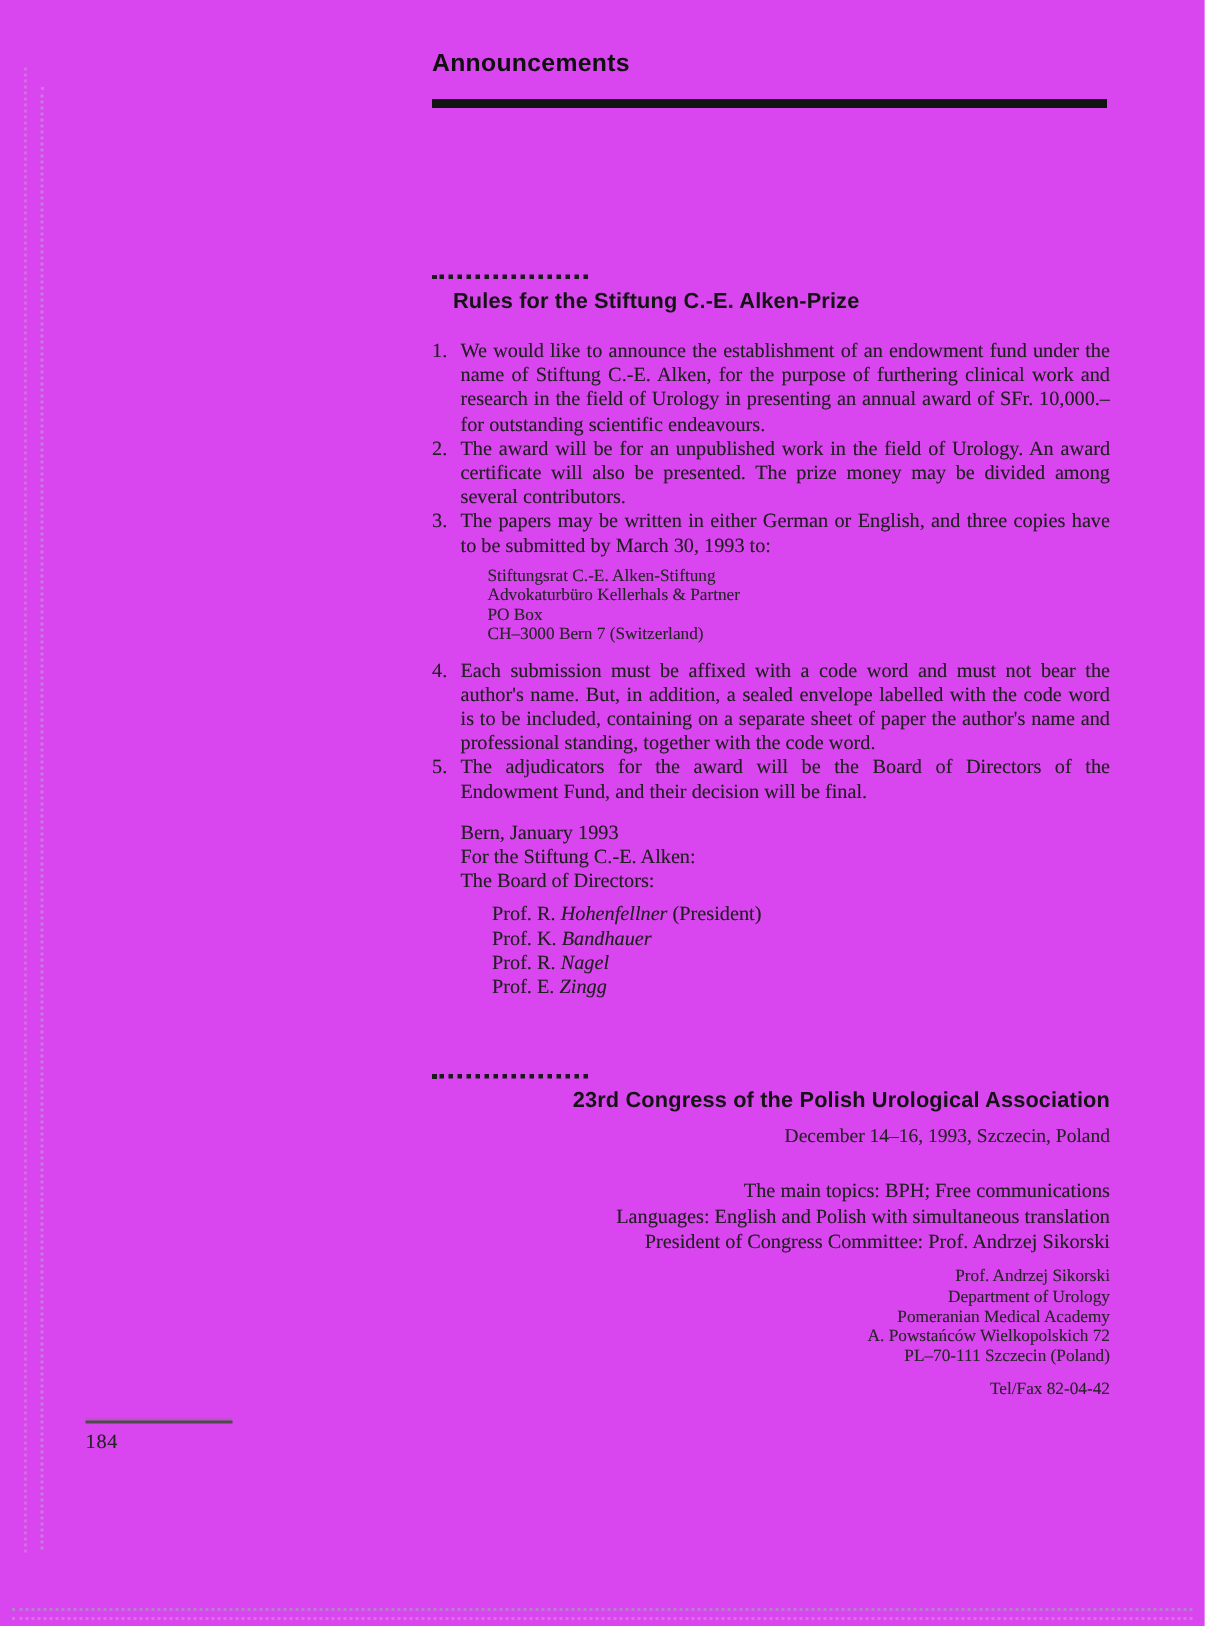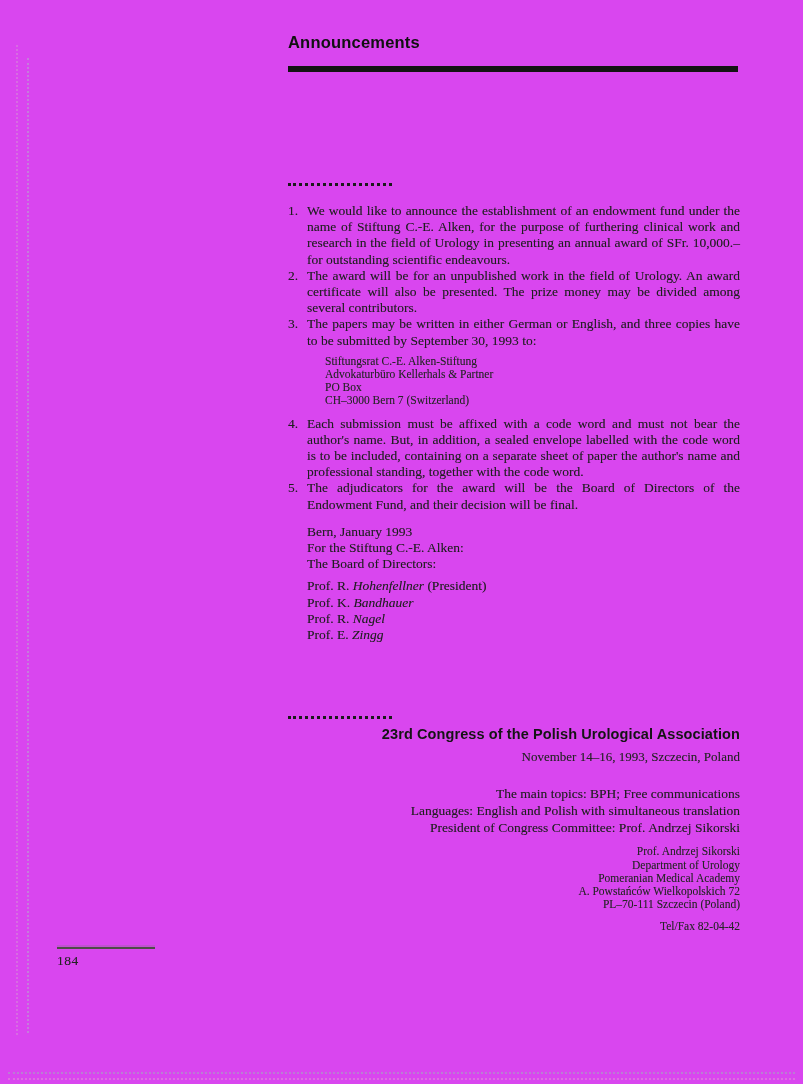--- a/index.html
+++ b/index.html
@@ -46,21 +46,21 @@
   .list-item { display:flex; }
   .item-num { flex:none; width:19px; }
   .item-text { flex:1; text-align:justify; }
 
   .addr-block { margin:6px 0 8px 37px; font-size:11.5px; line-height:13.2px; color:#262626;
                 text-shadow:0 0 .4px rgba(20,20,20,.3); }
 
   .sig-row { display:flex; margin:11px 0 0 19px;flex-direction:column; }
   .sig-left { flex:none; width:233px; }
   .sig-right { flex:1; }
-  .directors { margin-top:6px; }
+  .directors { margin-top:6px;margin-left:21px; }
   .dir-name { font-style:italic; }
 
   .date-line { margin:7px 0 0 19px; font-size:13px; line-height:16px; color:#242424;
                text-shadow:0 0 .4px rgba(20,20,20,.3); }
   .congress-details { margin:21px 0 0 19px; font-size:13.5px; line-height:16.8px; color:#1f1f1f;
                       text-shadow:0 0 .4px rgba(20,20,20,.35); }
   .contact-addr { margin:9px 0 0 19px; font-size:11.5px; line-height:13.2px; color:#262626;
                   text-shadow:0 0 .4px rgba(20,20,20,.3); }
   .telfax { margin:9px 0 0 19px; font-size:11.5px; color:#262626;
             text-shadow:0 0 .4px rgba(20,20,20,.3); }
@@ -79,33 +79,34 @@
   <div class="noise-v1"></div>
   <div class="noise-v2"></div>
   <div class="noise-b1"></div>
   <div class="noise-b2"></div>
 
   <div class="running-head">Announcements</div>
   <div class="thick-rule"></div>
 
   <div class="col sec1">
     <div class="dotted-leader"></div>
+    <h2 class="sec-title">Rules for the Stiftung C.-E. Alken-Prize</h2>
 
     <div class="rules-list body-text">
       <div class="list-item">
         <span class="item-num">1.</span>
         <span class="item-text">We would like to announce the establishment of an endowment fund under the name of Stiftung C.-E. Alken, for the purpose of furthering clinical work and research in the field of Urology in presenting an annual award of SFr. 10,000.– for outstanding scientific endeavours.</span>
       </div>
       <div class="list-item">
         <span class="item-num">2.</span>
         <span class="item-text">The award will be for an unpublished work in the field of Urology. An award certificate will also be presented. The prize money may be divided among several contributors.</span>
       </div>
       <div class="list-item">
         <span class="item-num">3.</span>
-        <span class="item-text">The papers may be written in either German or English, and three copies have to be submitted by September 30, 1993 to:</span>
+        <span class="item-text">The papers may be written in either German or English, and three copies have to be submitted by March 30, 1993 to:</span>
       </div>
 
       <div class="addr-block">
         <div>Stiftungsrat C.-E. Alken-Stiftung</div>
         <div>Advokaturbüro Kellerhals &amp; Partner</div>
         <div>PO Box</div>
         <div>CH–3000 Bern 7 (Switzerland)</div>
       </div>
 
       <div class="list-item">
@@ -129,21 +130,21 @@
           <div><span>Prof. R. </span><span class="dir-name">Nagel</span><span></span></div>
           <div><span>Prof. E. </span><span class="dir-name">Zingg</span><span></span></div>
         </div>
       </div>
     </div>
   </div>
 
   <div class="col sec2">
     <div class="dotted-leader"></div>
     <h2 class="sec-title">23rd Congress of the Polish Urological Association</h2>
-    <div class="date-line">November 14–16, 1993, Szczecin, Poland</div>
+    <div class="date-line">December 14–16, 1993, Szczecin, Poland</div>
 
     <div class="congress-details">
       <div>The main topics: BPH; Free communications</div>
       <div>Languages: English and Polish with simultaneous translation</div>
       <div>President of Congress Committee: Prof. Andrzej Sikorski</div>
     </div>
 
     <div class="contact-addr">
       <div>Prof. Andrzej Sikorski</div>
       <div>Department of Urology</div>

